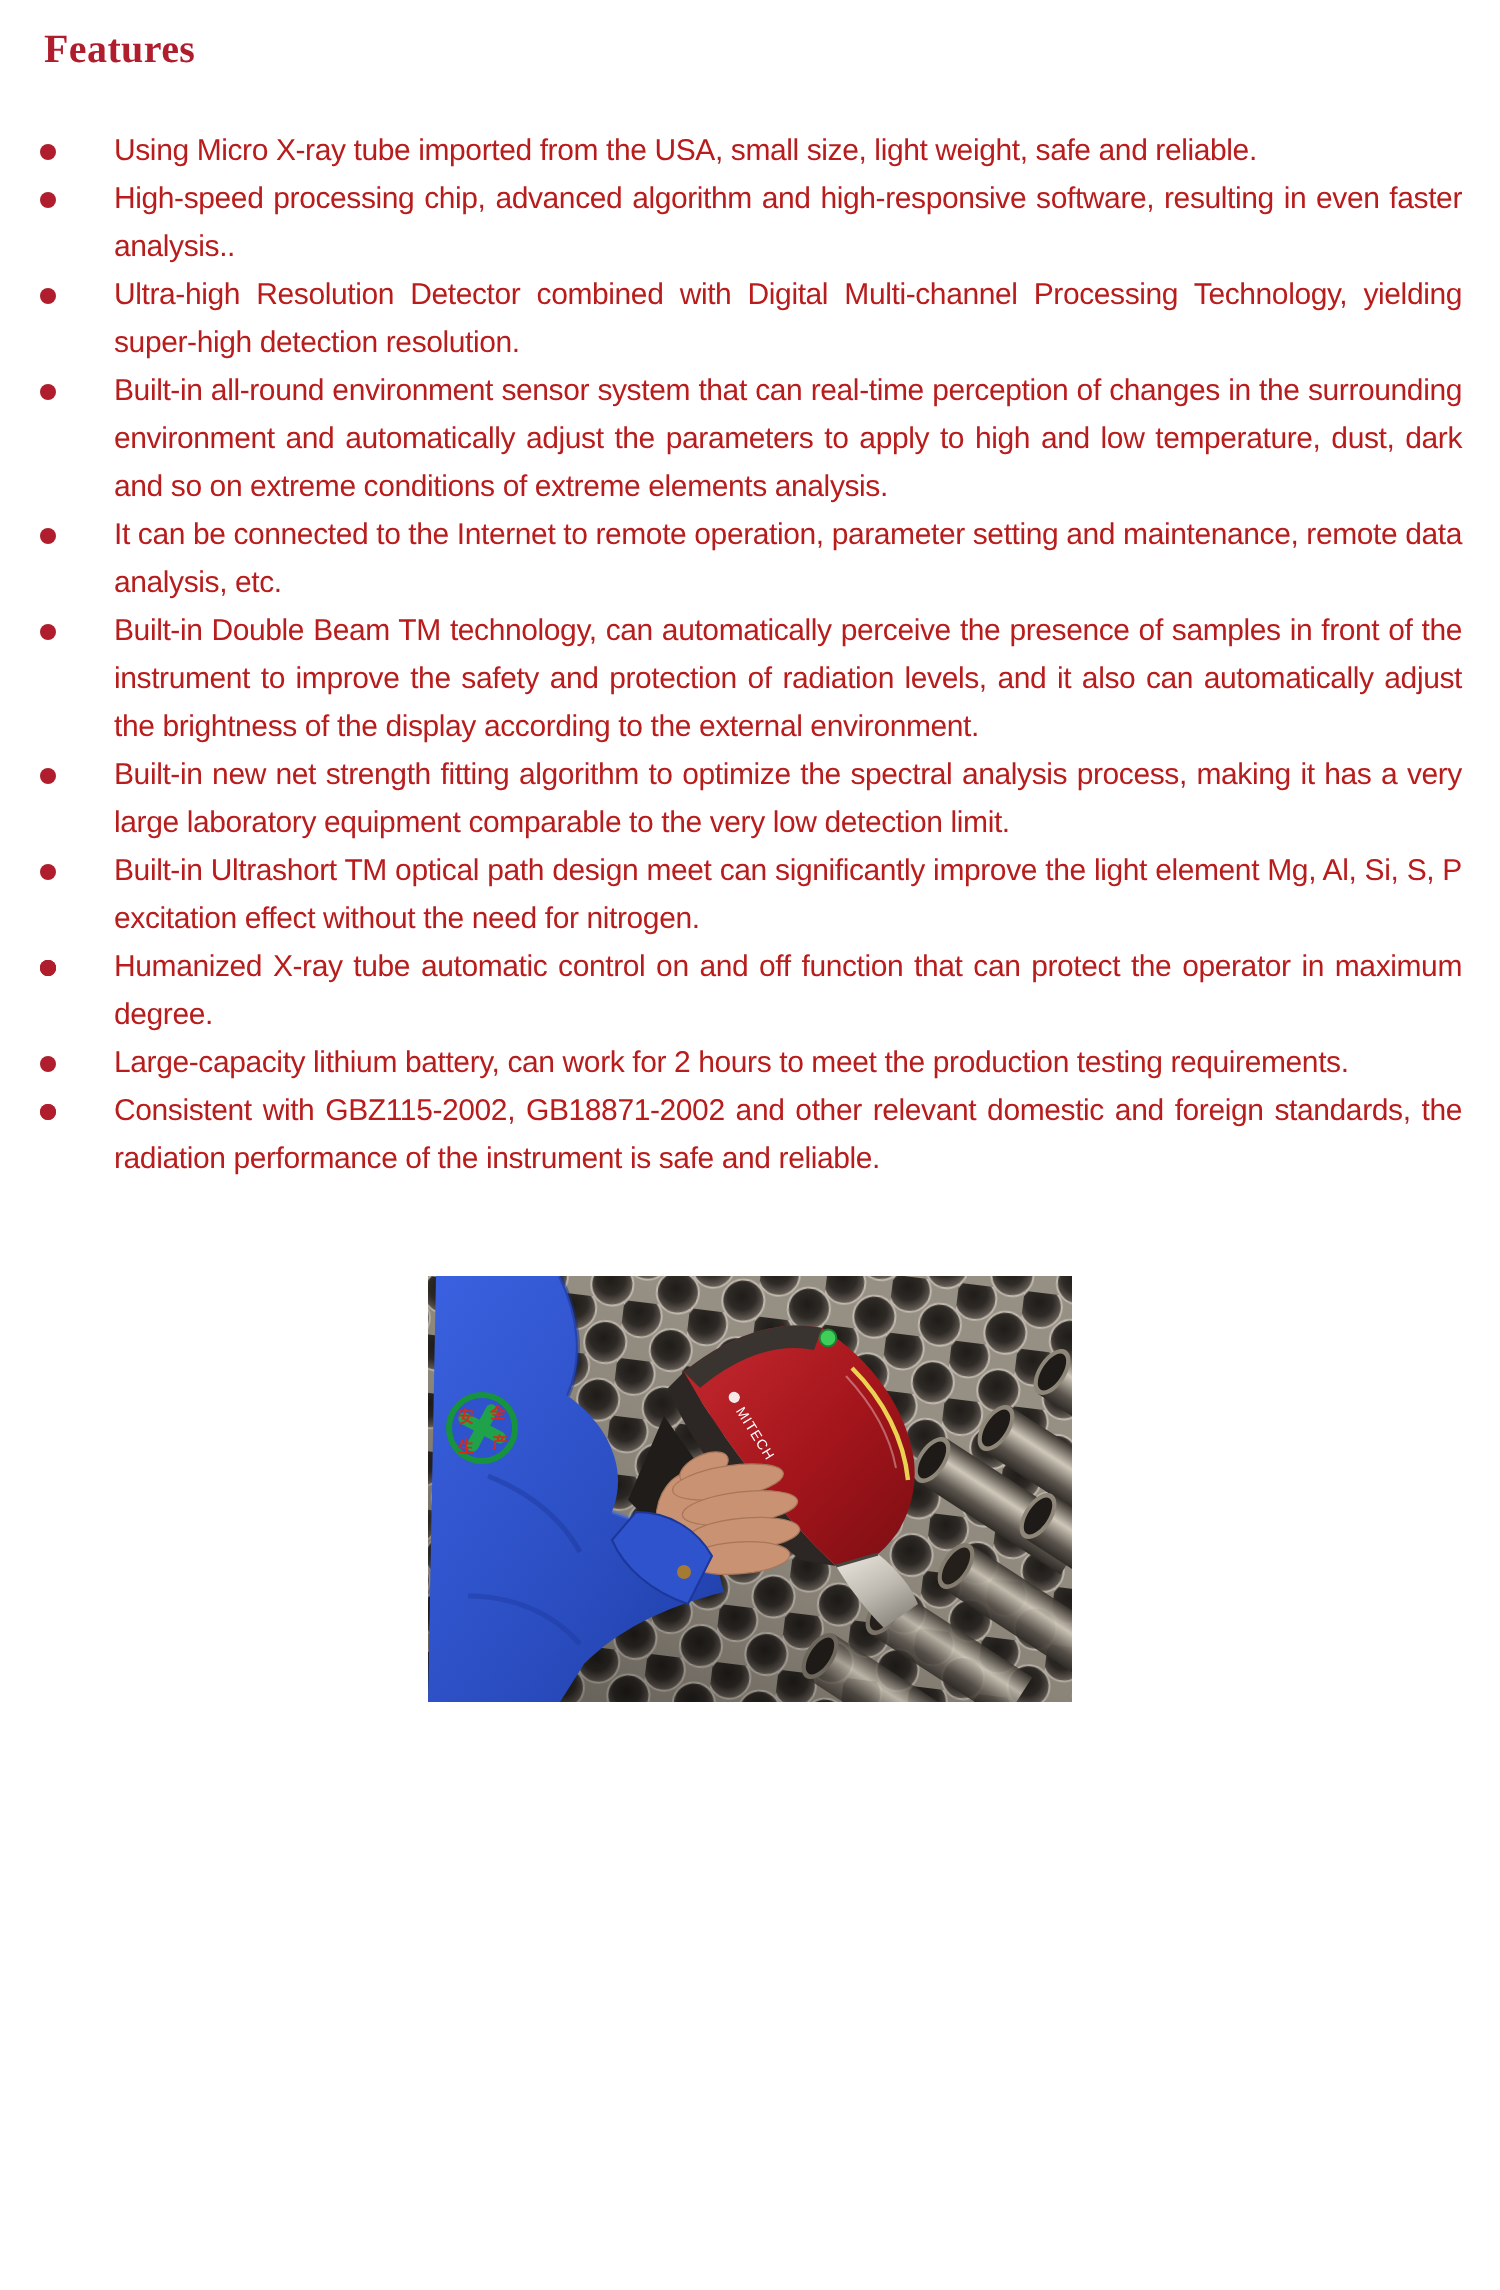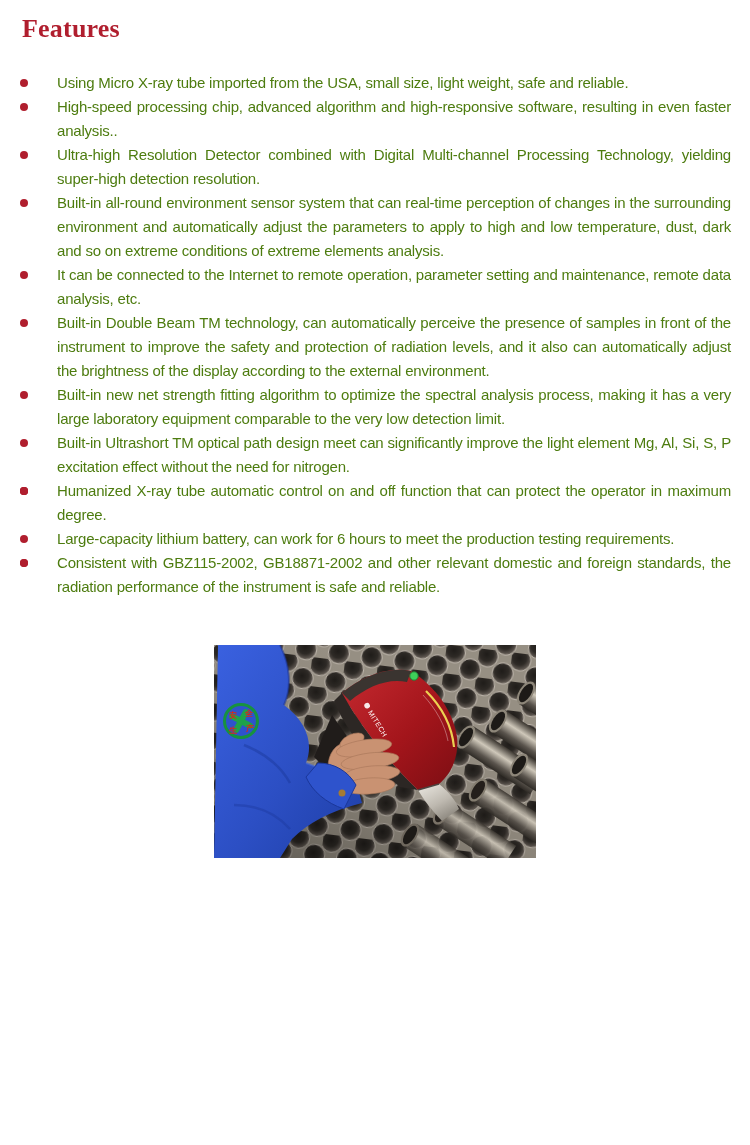--- a/index.html
+++ b/index.html
@@ -3,28 +3,28 @@
 <meta charset="utf-8">
 <style>
   html,body{margin:0;padding:0;}
   body{
     width:750px;height:1145px;background:#ffffff;overflow:hidden;
     font-family:"Liberation Sans","DejaVu Sans",sans-serif;
   }
   .page-heading{
     margin:14px 0 0 22px;
     font-family:"Liberation Serif","DejaVu Serif",serif;
-    font-size:26px;font-weight:bold;color:#b01e2e;letter-spacing:.2px;
+    font-size:20px;font-weight:bold;color:#b01e2e;letter-spacing:.2px;
   }
   .features-list{
     list-style:none;margin:27px 0 0 0;padding:0 19px 0 18px;
   }
   .feature-item{
     position:relative;padding-left:39px;
-    color:#4d7c0f;font-size:15px;line-height:24px;
+    color:#b91c1c;font-size:15px;line-height:24px;
     text-align:justify;letter-spacing:-0.2px;
   }
   .bullet{
     position:absolute;left:2px;top:8px;width:8px;height:8px;
     border-radius:50%;background:#b01e2e;display:block;
   }
   .photo-wrap{
     margin:46px auto 0 auto;width:322px;height:213px;
   }
   .photo-wrap svg{display:block;}
@@ -39,21 +39,21 @@
     <li class="feature-item"><span class="bullet"></span><span>High-speed processing chip, advanced algorithm and high-responsive software, resulting in even faster analysis..</span></li>
     <li class="feature-item"><span class="bullet"></span><span>Ultra-high Resolution Detector combined with Digital Multi-channel Processing Technology, yielding super-high detection resolution.</span></li>
     <li class="feature-item"><span class="bullet"></span><span>Built-in all-round environment sensor system that can real-time perception of changes in the surrounding environment and automatically adjust the parameters to apply to high and low temperature, dust, dark and so on extreme conditions of extreme elements analysis.</span></li>
     <li class="feature-item"><span class="bullet"></span><span>It can be connected to the Internet to remote operation, parameter setting and maintenance, remote data analysis, etc.</span></li>
     <li class="feature-item"><span class="bullet"></span><span>Built-in Double Beam TM technology, can automatically perceive the presence of samples in front of the instrument to improve the safety and protection of radiation levels, and it also can automatically adjust the brightness of the display according to the external environment.</span></li>
     <li class="feature-item"><span class="bullet"></span><span>Built-in new net strength fitting algorithm to optimize the spectral analysis process, making it has a very large laboratory equipment comparable to the very low detection limit.</span></li>
     <li class="feature-item"><span class="bullet"></span><span>Built-in Ultrashort TM optical path design meet can significantly improve the light element Mg, Al, Si, S, P excitation effect without the need for nitrogen.</span></li>
     <li class="feature-item"><span class="bullet"></span></li>
     <li class="feature-item"><span class="bullet"></span></li>
     <li class="feature-item"><span class="bullet"></span><span>Humanized X-ray tube automatic control on and off function that can protect the operator in maximum degree.</span></li>
-    <li class="feature-item"><span class="bullet"></span><span>Large-capacity lithium battery, can work for 6 hours to meet the production testing requirements.</span></li>
+    <li class="feature-item"><span class="bullet"></span><span>Large-capacity lithium battery, can work for 2 hours to meet the production testing requirements.</span></li>
     <li class="feature-item"><span class="bullet"></span></li>
     <li class="feature-item"><span class="bullet"></span><span>Consistent with GBZ115-2002, GB18871-2002 and other relevant domestic and foreign standards, the radiation performance of the instrument is safe and reliable.</span></li>
   </ul>
 
 <div class="photo-wrap">
   <svg width="322" height="213" viewBox="0 0 322 213" xmlns="http://www.w3.org/2000/svg">
     <defs>
       <radialGradient id="holeGrad" cx="45%" cy="40%" r="60%">
         <stop offset="0%" stop-color="#1f1c19"></stop>
         <stop offset="55%" stop-color="#2e2a26"></stop>

